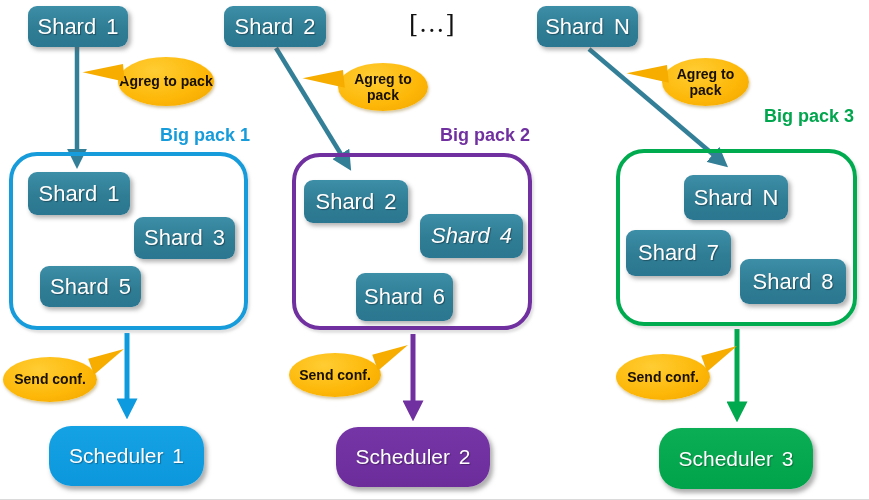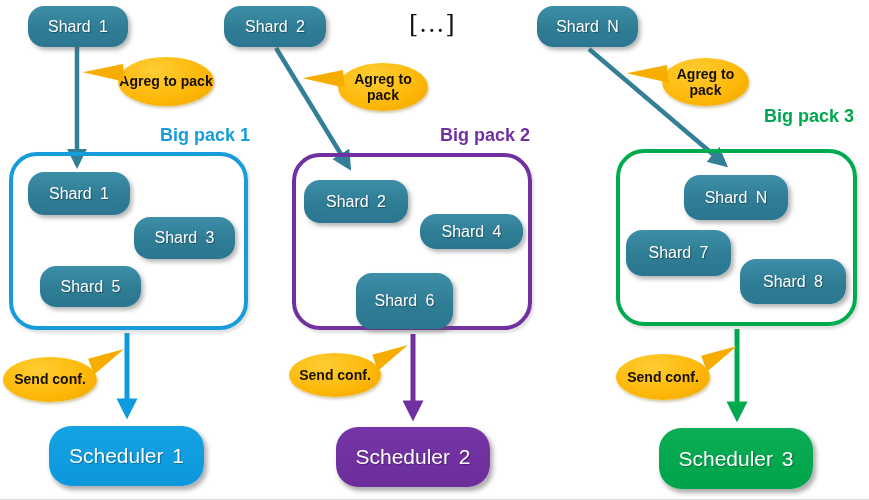--- a/index.html
+++ b/index.html
@@ -3,21 +3,21 @@
 <meta charset="utf-8">
 <style>
   html,body{margin:0;padding:0;background:#fff;}
   #canvas{
     position:relative;width:869px;height:500px;background:#ffffff;overflow:hidden;
     font-family:"Liberation Sans",sans-serif;
   }
   .shard{
     position:absolute;display:flex;align-items:center;justify-content:center;
     background:linear-gradient(180deg,#3d8ea7 0%,#2f7d95 55%,#2b7690 100%);
-    color:#fff;border-radius:16px;font-size:16px;word-spacing:4px;
+    color:#fff;border-radius:9px;font-size:22px;word-spacing:4px;
     box-shadow:2.5px 3px 4px rgba(90,90,90,.45);
     text-shadow:1px 1px 1px rgba(0,0,0,.35);
   }
   .ellipsis{
     position:absolute;font-family:"DejaVu Serif",serif;font-size:24px;color:#111;
     letter-spacing:1px;
   }
   .bubble{
     position:absolute;display:flex;align-items:center;justify-content:center;
     text-align:center;border-radius:50%;
@@ -111,22 +111,22 @@
 
   <div class="pack pack1" style="left:9px;top:152px;width:231px;height:170px;"></div>
   <div class="pack pack2" style="left:292px;top:153px;width:232px;height:169px;"></div>
   <div class="pack pack3" style="left:616px;top:149px;width:233px;height:169px;"></div>
 
   <div class="shard" style="left:28px;top:172px;width:102px;height:43px;">Shard 1</div>
   <div class="shard" style="left:134px;top:217px;width:101px;height:42px;">Shard 3</div>
   <div class="shard" style="left:40px;top:266px;width:101px;height:41px;">Shard 5</div>
 
   <div class="shard" style="left:304px;top:180px;width:104px;height:43px;">Shard 2</div>
-  <div class="shard" style="left:420px;top:214px;width:103px;height:35px;">Shard 4</div>
-  <div class="shard" style="left:356px;top:273px;width:97px;height:56px;">Shard 6</div>
+  <div class="shard" style="left:420px;top:214px;width:103px;height:44px;font-style:italic;">Shard 4</div>
+  <div class="shard" style="left:356px;top:273px;width:97px;height:48px;">Shard 6</div>
 
   <div class="shard" style="left:684px;top:175px;width:104px;height:45px;">Shard N</div>
   <div class="shard" style="left:626px;top:230px;width:105px;height:46px;">Shard 7</div>
   <div class="shard" style="left:740px;top:259px;width:106px;height:45px;">Shard 8</div>
 
   <div class="bubble" style="left:3px;top:357px;width:94px;height:45px;">
     <span class="tail tail-upright"></span>
     <span>Send conf.</span>
   </div>
   <div class="bubble" style="left:289px;top:353px;width:92px;height:44px;">

